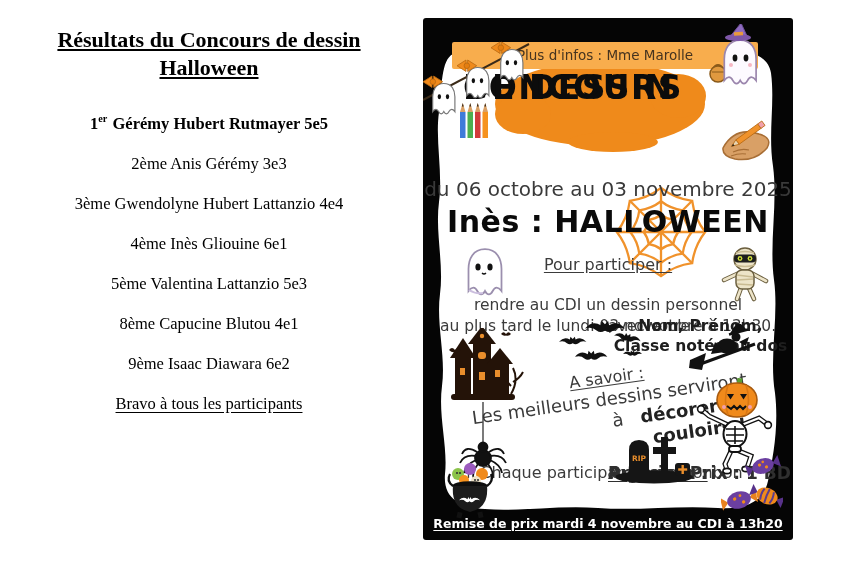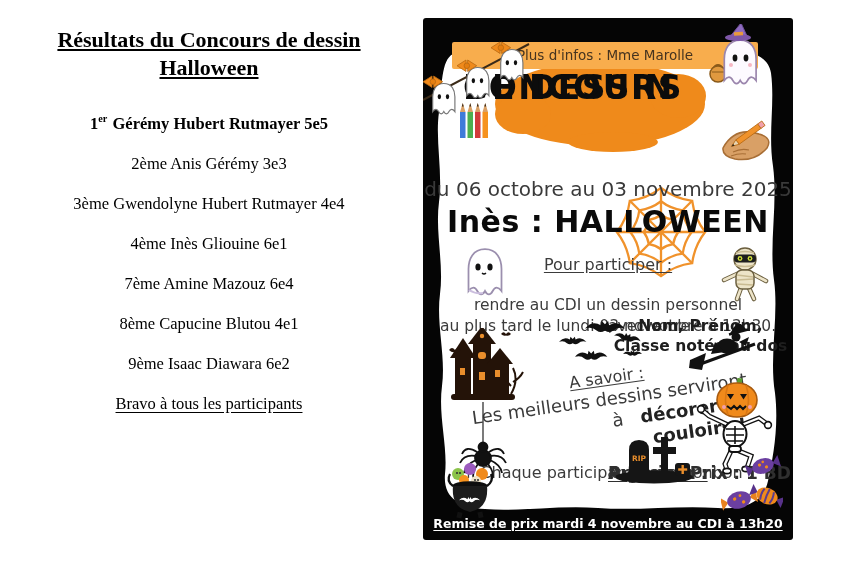--- a/index.html
+++ b/index.html
@@ -85,23 +85,23 @@
 </style>
 </head>
 <body>
 
 <div class="screen">
 
   <section class="results">
     <h1>Résultats du Concours de dessin Halloween</h1>
     <p class="first"><span>1</span><sup>er</sup><span class="first-name">Gérémy Hubert Rutmayer 5e5</span></p>
     <p>2ème Anis Gérémy 3e3</p>
-    <p>3ème Gwendolyne Hubert Rutmayer 4e4</p>
+    <p>3ème Gwendolyne Hubert Lattanzio 4e4</p>
     <p>4ème Inès Gliouine 6e1</p>
-    <p>7ème Amine Mazouz 6e4</p>
+    <p>5ème Valentina Lattanzio 5e3</p>
     <p>8ème Capucine Blutou 4e1</p>
     <p>9ème Isaac Diawara 6e2</p>
     <p class="bravo">Bravo à tous les participants</p>
   </section>
 
   <figure class="poster">
 
     <svg class="paper-svg" viewBox="0 0 370 522">
       <path fill="#ffffff" d="M30 36 C70 30 110 38 150 34 C195 30 240 38 285 33 C315 30 344 32 348 55
         C352 85 345 115 350 148 C355 185 346 225 351 262 C356 298 346 338 352 375

